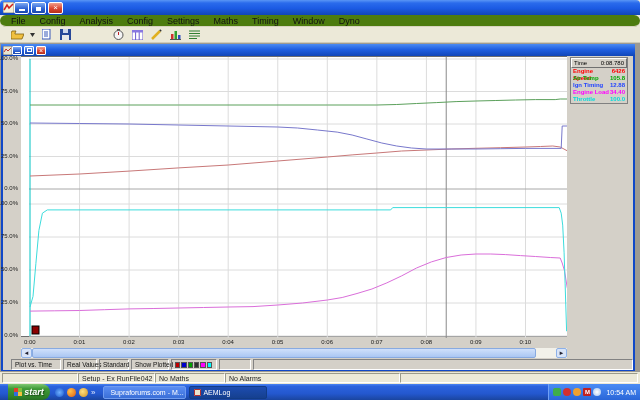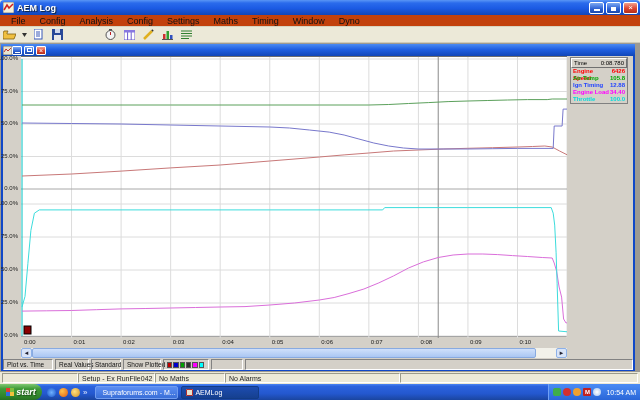--- a/index.html
+++ b/index.html
@@ -1,35 +1,35 @@
 <!DOCTYPE html>
 <html><head>
 <meta charset="utf-8">
 <style>
   * { margin:0; padding:0; box-sizing:border-box; }
   html,body { width:640px; height:400px; overflow:hidden; }
   body { font-family:"Liberation Sans", sans-serif; background:#ece9d8; position:relative; }
-  .abs { position:absolute; }
+  .abs { position:absolute;padding-left:8px; }
 
   
   #main-titlebar { left:0; top:0; width:640px; height:15px;
     background:linear-gradient(180deg,#5a96f5 0%,#2a6bec 20%,#1c5be4 55%,#1146b8 100%);
     border-radius:4px 4px 0 0; display:flex; align-items:center; padding:0 2px 0 3px; }
   #main-title { color:#fff; font-size:9px; font-weight:bold; text-shadow:1px 1px 1px #123; flex:1 1 auto; margin-left:3px; }
   .winbtns { display:flex; gap:2px; }
   .wbtn { width:15px; height:12px; border-radius:2px; border:1px solid #fff;
     display:flex; align-items:center; justify-content:center; color:#fff; font-size:8px; line-height:1; }
   .wbtn.blue { background:linear-gradient(180deg,#7da9f2,#2a5fd2 60%,#1c48aa); }
   .wbtn.red  { background:linear-gradient(180deg,#f2a08e,#dd4530 55%,#b32f1c); }
   .glyph-min { width:6px; height:2px; background:#fff; margin-top:5px; }
   .glyph-box { width:6px; height:5px; border:1px solid #fff; }
   .glyph-restore { width:5px; height:4px; border:1px solid #fff; box-shadow:2px -2px 0 -0px #fff inset; position:relative; top:1px; }
 
-  #menubar { left:0; top:15px; width:640px; height:12px; background:#c2410c;
-    display:flex; align-items:center; padding-left:4px; border-bottom:1px solid #d8d4c0; }
+  #menubar { left:0; top:15px; width:640px; height:12px; background:#4d7c0f;
+    display:flex; align-items:center; padding-left:4px; border-bottom:1px solid #d8d4c0;border-radius:6px; }
   .menu-item { font-size:9px; color:#111; padding:0 7px; }
 
   #toolbar { left:0; top:27px; width:640px; height:16px; background:#ece9d8; display:flex; align-items:center; border-bottom:1px solid #cfcbb8; }
   .tbtn { width:17px; height:14px; display:flex; align-items:center; justify-content:center; margin:0 1px; }
   .tsep { width:34px; }
 
   
   #mdi { left:0; top:43px; width:640px; height:329px; background:#9d9a92; }
   #doc-window { left:1px; top:44px; width:634px; height:327px; background:#d4d0c8; border:2px solid #1048c8; }
   #doc-titlebar { left:1px; top:44px; width:634px; height:12px;
@@ -94,21 +94,20 @@
   #tray-clock { color:#fff; font-size:7px; margin-left:3px; }
 </style>
 </head>
 <body>
 
 <div class="abs" id="main-titlebar">
   <svg width="11" height="11">
     <rect x="0" y="0" width="11" height="11" rx="1" fill="#f4f0d8" stroke="#888"></rect>
     <polyline points="1,8 4,3 6,6 10,2" stroke="#d02020" stroke-width="1.5" fill="none"></polyline>
   </svg>
-  <span id="main-title">AEM Log</span>
   <span class="winbtns">
     <span class="wbtn blue">
         <span class="glyph-min"></span>
       </span>
     <span class="wbtn blue">
         <span class="glyph-restore"></span>
       </span>
     <span class="wbtn red">×</span>
   </span>
 </div>

